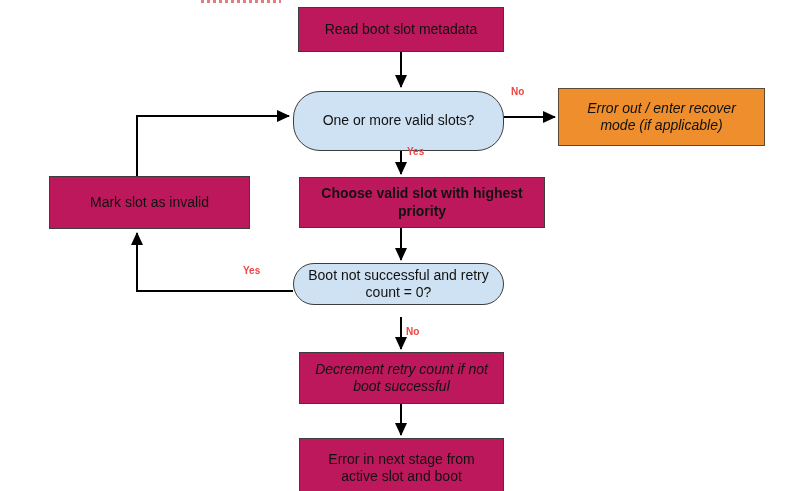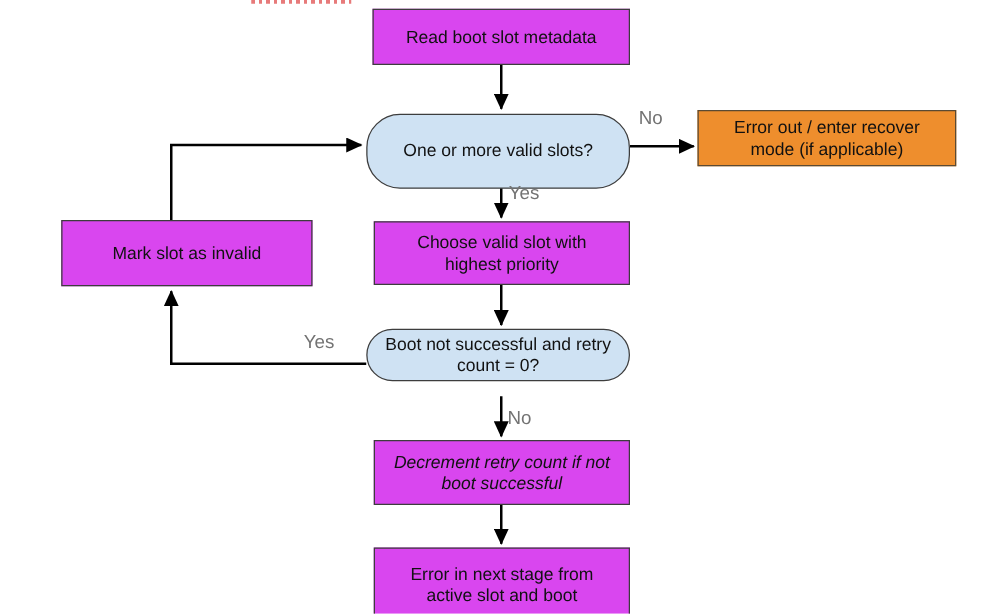--- a/index.html
+++ b/index.html
@@ -19,38 +19,39 @@
     display: flex;
     align-items: center;
     justify-content: center;
     text-align: center;
     font-size: 14px;
     line-height: 1.22;
     color: #111111;
     padding: 2px 10px;
   }
   .process {
-    background: #d946ef;
+    background: #be185d;
     border: 1.5px solid #3d3d3d;
   }
   .decision {
     background: #cfe2f3;
     border: 1.5px solid #3d3d3d;
     border-radius: 27px;
   }
   .error {
     background: #ee8e2d;
     border: 1.5px solid #5a4a33;
   }
 
   .edge-label {
     position: absolute;
-    font-size: 15px;
-    color: #737373;
+    font-size: 10px;
+    color: #ef4444;
     background: transparent;
+    font-weight: bold;
   }
 
   .arrows {
     position: absolute;
     left: 0; top: 0;
     width: 786px; height: 491px;
     pointer-events: none;
   }
 
   .red-annotation {
@@ -62,22 +63,22 @@
     background: repeating-linear-gradient(
       90deg,
       #e77a7a 0px, #e77a7a 3px,
       transparent 3px, transparent 6px
     );
   }
 
   
   #n-read      { left: 298px; top: 7px;   width: 206px; height: 45px; }
   #n-valid     { left: 293px; top: 91px;  width: 211px; height: 60px; }
-  #n-error     { left: 558px; top: 88px;  width: 207px; height: 45px; }
-  #n-choose    { left: 299px; top: 177px; width: 205px; height: 51px; }
+  #n-error     { left: 558px; top: 88px;  width: 207px; height: 58px; font-style: italic; }
+  #n-choose    { left: 299px; top: 177px; width: 246px; height: 51px; font-weight: bold; }
   #n-mark      { left: 37px;  top: 176px; width: 201px; height: 53px; margin-left: 12px; }
   #n-bootretry { left: 293px; top: 263px; width: 211px; height: 42px; }
   #n-decrement { left: 299px; top: 352px; width: 205px; height: 52px; font-style: italic; }
   #n-loadnext  { left: 299px; top: 438px; width: 205px; height: 60px; }
 
   #lbl-no1  { left: 511px; top: 86px;  }
   #lbl-yes1 { left: 407px; top: 146px; }
   #lbl-yes2 { left: 243px; top: 265px; }
   #lbl-no2  { left: 406px; top: 326px; }
 </style>

